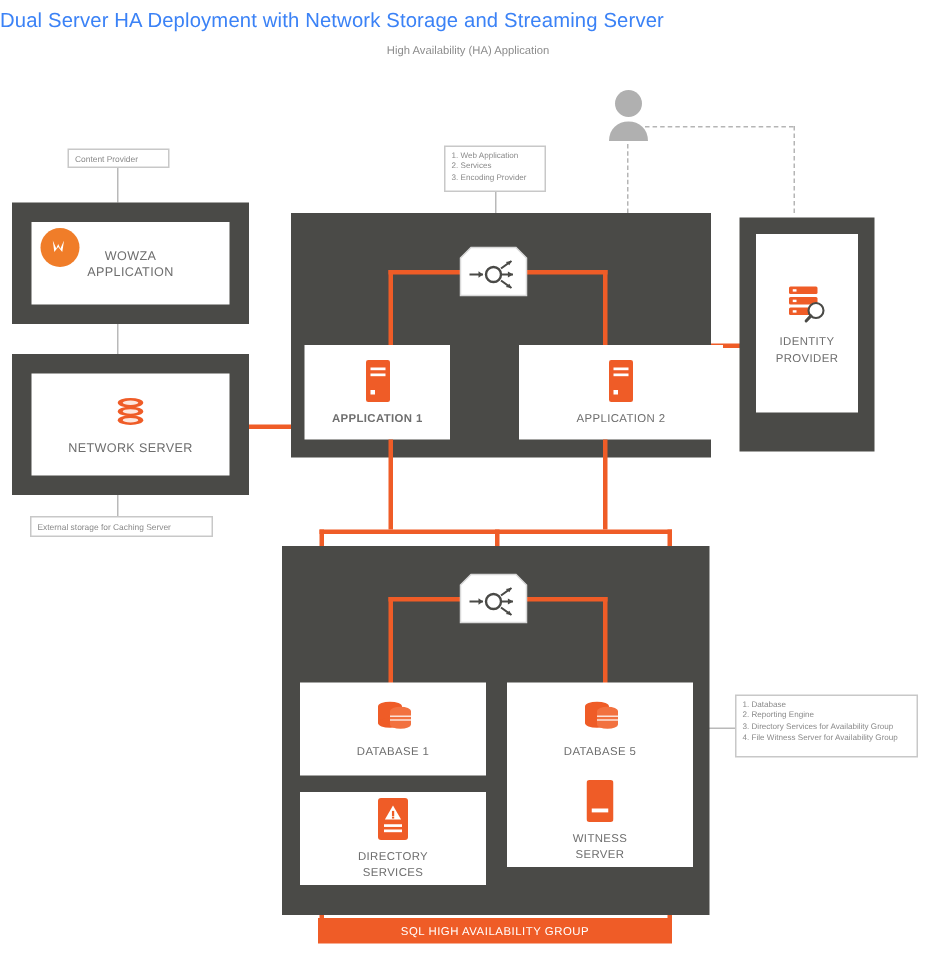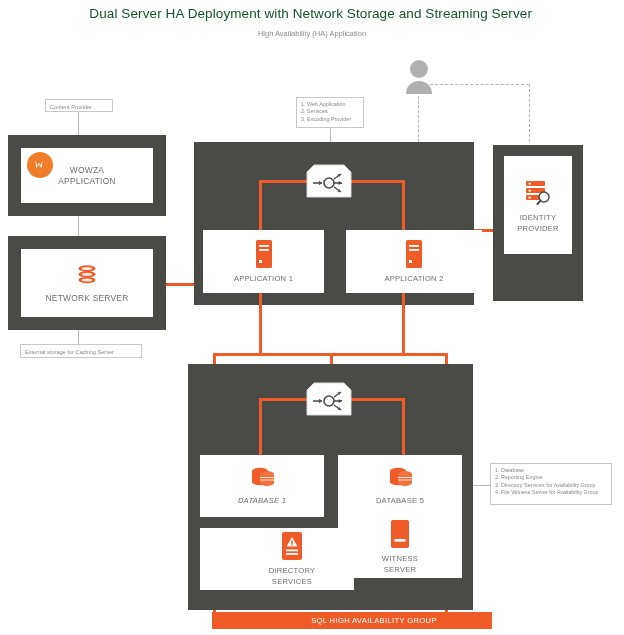--- a/index.html
+++ b/index.html
@@ -5,22 +5,22 @@
   html,body{margin:0;padding:0;background:#ffffff;}
   body{
     width:624px;height:635px;position:relative;overflow:hidden;
     font-family:"Liberation Sans","DejaVu Sans",sans-serif;
     color:#6e6e6e;
   }
   .abs{position:absolute;}
 
   
   #diagram-title{
-    left:0;top:6px;width:532px;text-align:right;
-    font-size:13.5px;color:#14532d;letter-spacing:.1px;
+    left:0;top:6px;width:532px;text-align:left;
+    font-size:13.5px;color:#3b82f6;letter-spacing:.1px;
   }
   #diagram-subtitle{
     left:0;top:29px;width:624px;text-align:center;
     font-size:7.5px;color:#8c8c8c;
   }
 
   
   .frame{background:#4a4a47;}
   .panel{background:#ffffff;display:flex;flex-direction:column;
          align-items:center;justify-content:center;}
@@ -142,21 +142,21 @@
     <path d="M2 9L9 2h30l7 7v25H2z" fill="#ffffff" stroke="#d9d9d9" stroke-width="1"></path>
     <circle cx="24" cy="20" r="5" fill="none" stroke="#4a4a47" stroke-width="1.6"></circle>
     <path d="M8 20h9M29 20h8M29 16l7-5M29 24l7 5" stroke="#4a4a47" stroke-width="1.4" fill="none"></path>
     <path d="M17 20l-3-2.2v4.4z" fill="#4a4a47"></path>
     <path d="M37 20l-3.4-2v4z" fill="#4a4a47"></path>
     <path d="M36 11l-3.8.6 2.4 2.2z" fill="#4a4a47"></path>
     <path d="M36 29l-3.8-.6 2.4-2.2z" fill="#4a4a47"></path>
   </svg>
 </div>
 
-<div class="panel abs" style="left:203px;top:230px;width:121px;height:63px;">
+<div class="panel abs" style="left:203px;top:230px;width:97px;height:63px;font-weight:bold;">
   <div>
     <svg class="icon" width="16" height="28" viewBox="0 0 16 28">
       <rect x="0" y="0" width="16" height="28" rx="1.5" fill="#ef5c27"></rect>
       <rect x="3" y="5" width="10" height="1.8" fill="#ffffff"></rect>
       <rect x="3" y="9" width="10" height="1.8" fill="#ffffff"></rect>
       <rect x="3" y="20" width="3" height="3" fill="#ffffff"></rect>
     </svg>
   </div>
   <div class="cap">APPLICATION 1</div>
 </div>
@@ -167,21 +167,21 @@
       <rect x="0" y="0" width="16" height="28" rx="1.5" fill="#ef5c27"></rect>
       <rect x="3" y="5" width="10" height="1.8" fill="#ffffff"></rect>
       <rect x="3" y="9" width="10" height="1.8" fill="#ffffff"></rect>
       <rect x="3" y="20" width="3" height="3" fill="#ffffff"></rect>
     </svg>
   </div>
   <div class="cap">APPLICATION 2</div>
 </div>
 
 <div class="abs frame" style="left:493px;top:145px;width:90px;height:156px;">
-  <div class="panel abs" style="left:11px;top:11px;width:68px;height:98px;">
+  <div class="panel abs" style="left:11px;top:11px;width:68px;height:119px;">
     <div>
       <svg class="icon" width="30" height="30" viewBox="0 0 30 30">
         <rect x="3" y="4" width="19" height="5" rx="1" fill="#ef5c27"></rect>
         <rect x="3" y="11" width="19" height="5" rx="1" fill="#ef5c27"></rect>
         <rect x="3" y="18" width="19" height="5" rx="1" fill="#ef5c27"></rect>
         <rect x="5.5" y="5.8" width="2.5" height="1.6" fill="#ffffff"></rect>
         <rect x="5.5" y="12.8" width="2.5" height="1.6" fill="#ffffff"></rect>
         <rect x="5.5" y="19.8" width="2.5" height="1.6" fill="#ffffff"></rect>
         <circle cx="21" cy="20" r="5" fill="#ffffff" stroke="#4a4a47" stroke-width="1.4"></circle>
         <path d="M17.6 23.6l-3.2 3.4" stroke="#4a4a47" stroke-width="2" stroke-linecap="round"></path>
@@ -210,21 +210,21 @@
     <path d="M2 9L9 2h30l7 7v25H2z" fill="#ffffff" stroke="#d9d9d9" stroke-width="1"></path>
     <circle cx="24" cy="20" r="5" fill="none" stroke="#4a4a47" stroke-width="1.6"></circle>
     <path d="M8 20h9M29 20h8M29 16l7-5M29 24l7 5" stroke="#4a4a47" stroke-width="1.4" fill="none"></path>
     <path d="M17 20l-3-2.2v4.4z" fill="#4a4a47"></path>
     <path d="M37 20l-3.4-2v4z" fill="#4a4a47"></path>
     <path d="M36 11l-3.8.6 2.4 2.2z" fill="#4a4a47"></path>
     <path d="M36 29l-3.8-.6 2.4-2.2z" fill="#4a4a47"></path>
   </svg>
 </div>
 
-<div class="panel abs" style="left:200px;top:455px;width:124px;height:62px;font-style:italic;">
+<div class="panel abs" style="left:200px;top:455px;width:124px;height:62px;">
   <div>
     <svg class="icon" width="28" height="24" viewBox="0 0 28 24">
       <ellipse cx="12" cy="5" rx="8" ry="3.2" fill="#ef5c27"></ellipse>
       <rect x="4" y="5" width="16" height="11" fill="#ef5c27"></rect>
       <ellipse cx="12" cy="16" rx="8" ry="3.2" fill="#ef5c27"></ellipse>
       <ellipse cx="19" cy="8" rx="7" ry="2.9" fill="#f2713f"></ellipse>
       <rect x="12" y="8" width="14" height="9" fill="#f2713f"></rect>
       <ellipse cx="19" cy="17" rx="7" ry="2.9" fill="#f2713f"></ellipse>
       <path d="M12 11.5h14M12 14h14" stroke="#ffffff" stroke-width="1" opacity=".8"></path>
     </svg>
@@ -240,21 +240,21 @@
       <ellipse cx="12" cy="16" rx="8" ry="3.2" fill="#ef5c27"></ellipse>
       <ellipse cx="19" cy="8" rx="7" ry="2.9" fill="#f2713f"></ellipse>
       <rect x="12" y="8" width="14" height="9" fill="#f2713f"></rect>
       <ellipse cx="19" cy="17" rx="7" ry="2.9" fill="#f2713f"></ellipse>
       <path d="M12 11.5h14M12 14h14" stroke="#ffffff" stroke-width="1" opacity=".8"></path>
     </svg>
   </div>
   <div class="cap">DATABASE 5</div>
 </div>
 
-<div class="panel abs" style="left:200px;top:528px;width:124px;height:62px;padding-left:30px;">
+<div class="panel abs" style="left:200px;top:528px;width:124px;height:62px;">
   <div>
     <svg class="icon" width="20" height="28" viewBox="0 0 20 28">
       <rect x="0" y="0" width="20" height="28" rx="2" fill="#ef5c27"></rect>
       <path d="M10 5l5.4 9.4H4.6z" fill="#ffffff"></path>
       <rect x="9.3" y="8.6" width="1.5" height="3.4" fill="#ef5c27"></rect>
       <rect x="9.3" y="12.4" width="1.5" height="1.3" fill="#ef5c27"></rect>
       <rect x="4" y="17.5" width="12" height="1.8" fill="#ffffff"></rect>
       <rect x="4" y="21" width="12" height="1.8" fill="#ffffff"></rect>
     </svg>
   </div>
@@ -264,15 +264,15 @@
 <div class="panel abs" style="left:338px;top:516px;width:124px;height:62px;">
   <div>
     <svg class="icon" width="18" height="28" viewBox="0 0 18 28">
       <rect x="0" y="0" width="18" height="28" rx="2" fill="#ef5c27"></rect>
       <rect x="3.5" y="19" width="11" height="2.6" fill="#ffffff"></rect>
     </svg>
   </div>
   <div class="cap">WITNESS<br>SERVER</div>
 </div>
 
-<div class="abs" id="sql-ha-bar" style="left:212px;top:612px;width:236px;height:17px;padding-left:44px;">
+<div class="abs" id="sql-ha-bar" style="left:212px;top:612px;width:236px;height:17px;">
   <span>SQL HIGH AVAILABILITY GROUP</span>
 </div>
 
 </body></html>

